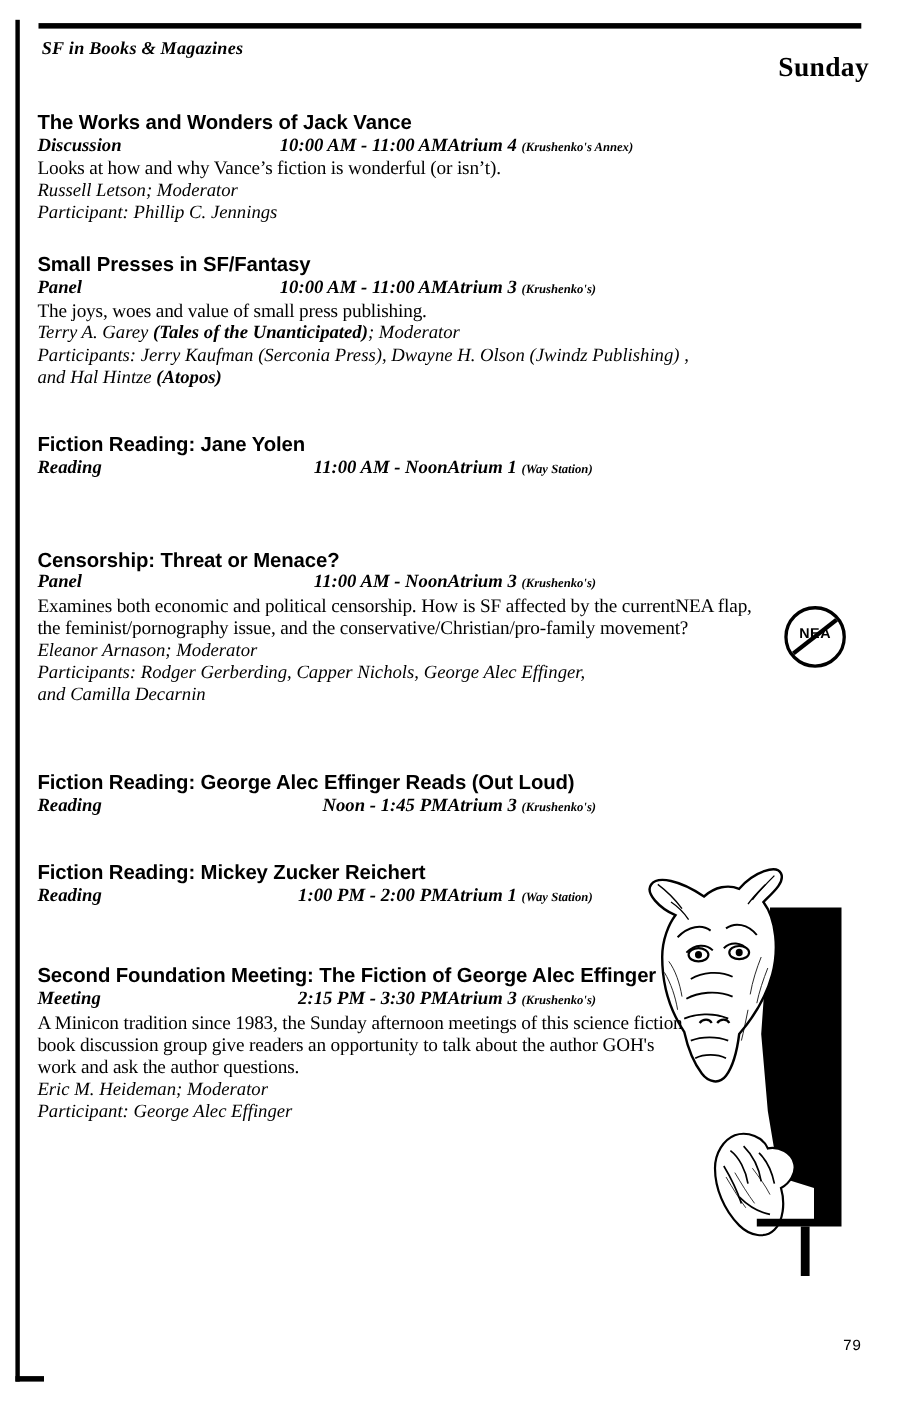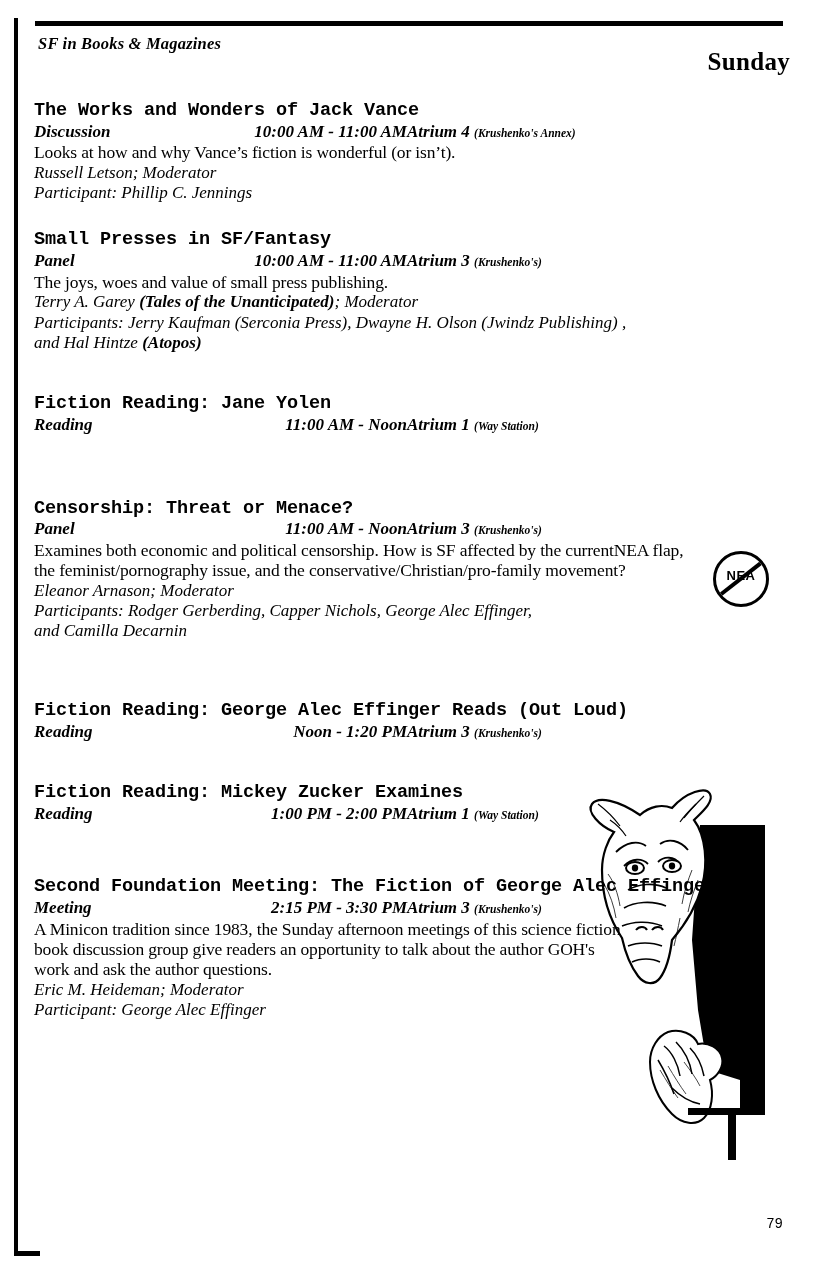--- a/index.html
+++ b/index.html
@@ -70,21 +70,21 @@
   .content {
     position: absolute;
     left: 34px;
     top: 100px;
     width: 700px;
   }
   .event {
     margin-bottom: 0;
   }
   .ev-title {
-    font-family: Liberation Mono, monospace;
+    font-family: Liberation Sans, sans-serif;
     font-weight: bold;
     font-size: 18.5px;
     line-height: 1.18;
     letter-spacing: -0.1px;
   }
   .ev-line {
     font-family: "Liberation Serif", serif;
     font-weight: bold;
     font-style: italic;
     font-size: 17px;
@@ -304,28 +304,28 @@
       <div class="ev-person">Participants: Rodger Gerberding, Capper Nichols, George Alec Effinger,</div>
       <div class="ev-person">and Camilla Decarnin</div>
     </div>
 
     <div class="spacer-lg"></div>
     <div style="height:18px"></div>
 
     <div class="event">
       <div class="ev-title">Fiction Reading: George Alec Effinger Reads (Out Loud)</div>
       <div class="ev-line">
-        <span class="type" style="width:148px">Reading</span><span class="time" style="width:225px">Noon - 1:20 PM</span><span class="room">Atrium 3</span> <span class="room-note">(Krushenko's)</span>
-      </div>
-    </div>
-
-    <div class="spacer-lg"></div>
-
-    <div class="event">
-      <div class="ev-title">Fiction Reading: Mickey Zucker Examines</div>
+        <span class="type" style="width:148px">Reading</span><span class="time" style="width:225px">Noon - 1:45 PM</span><span class="room">Atrium 3</span> <span class="room-note">(Krushenko's)</span>
+      </div>
+    </div>
+
+    <div class="spacer-lg"></div>
+
+    <div class="event">
+      <div class="ev-title">Fiction Reading: Mickey Zucker Reichert</div>
       <div class="ev-line">
         <span class="type" style="width:148px">Reading</span><span class="time" style="width:225px">1:00 PM - 2:00 PM</span><span class="room">Atrium 1</span> <span class="room-note">(Way Station)</span>
       </div>
     </div>
 
     <div class="spacer-lg"></div>
     <div style="height:12px"></div>
 
     <div class="event">
       <div class="ev-title">Second Foundation Meeting: The Fiction of George Alec Effinger</div>

